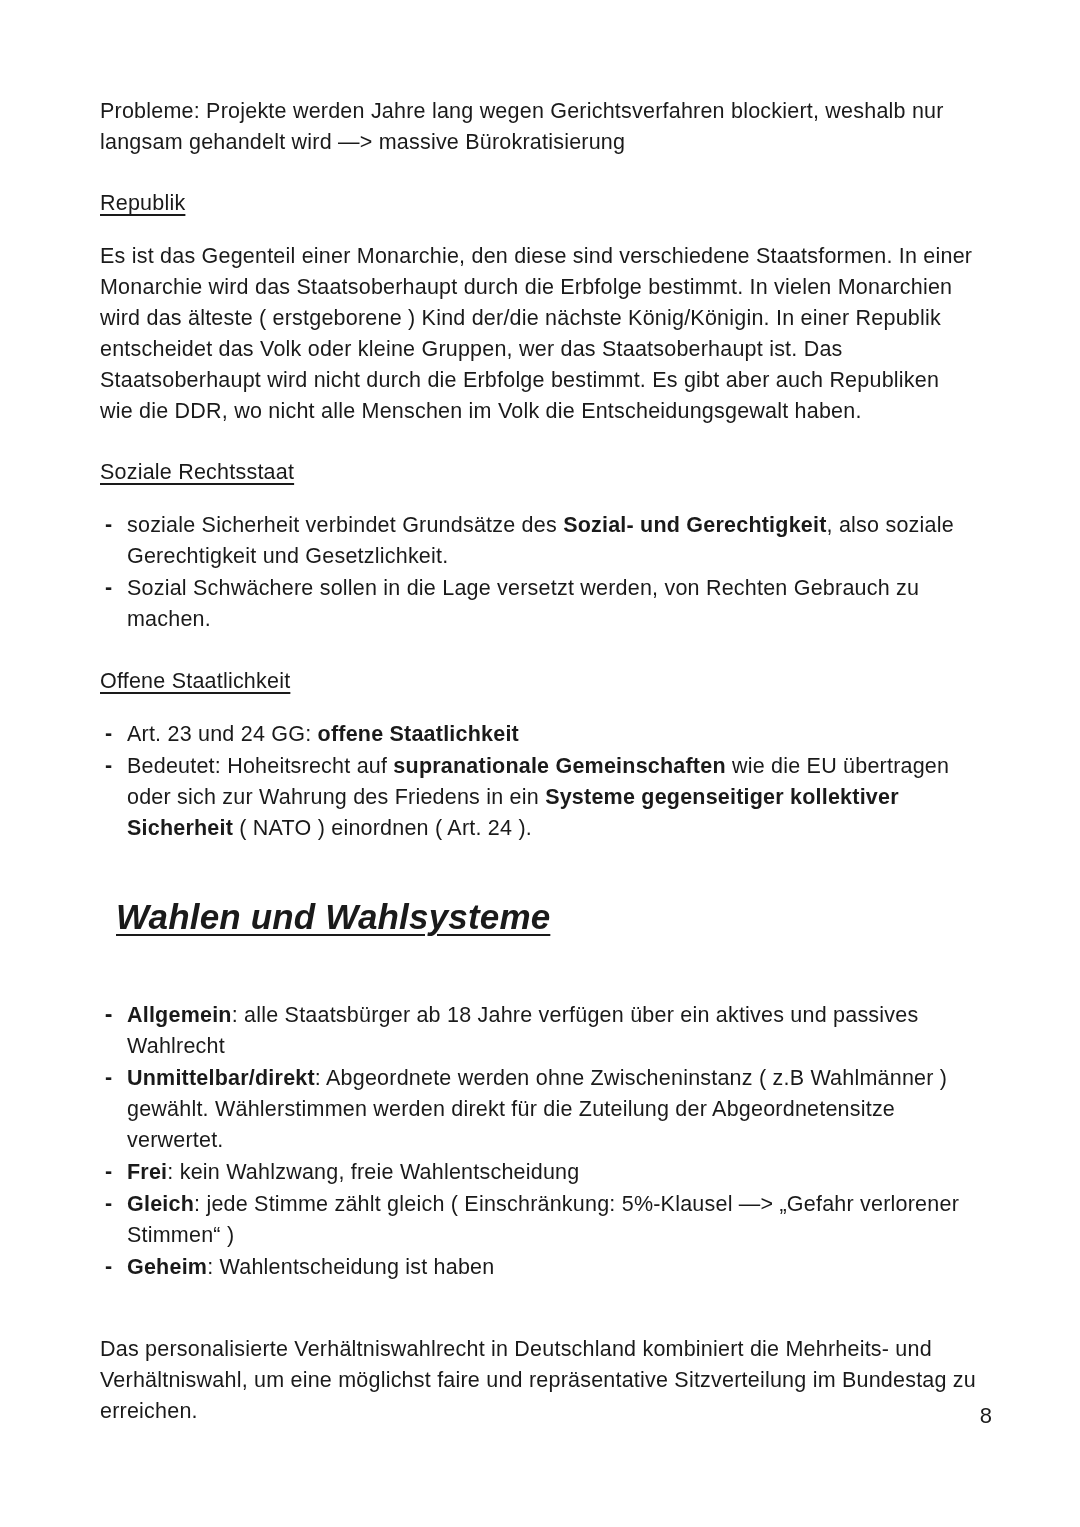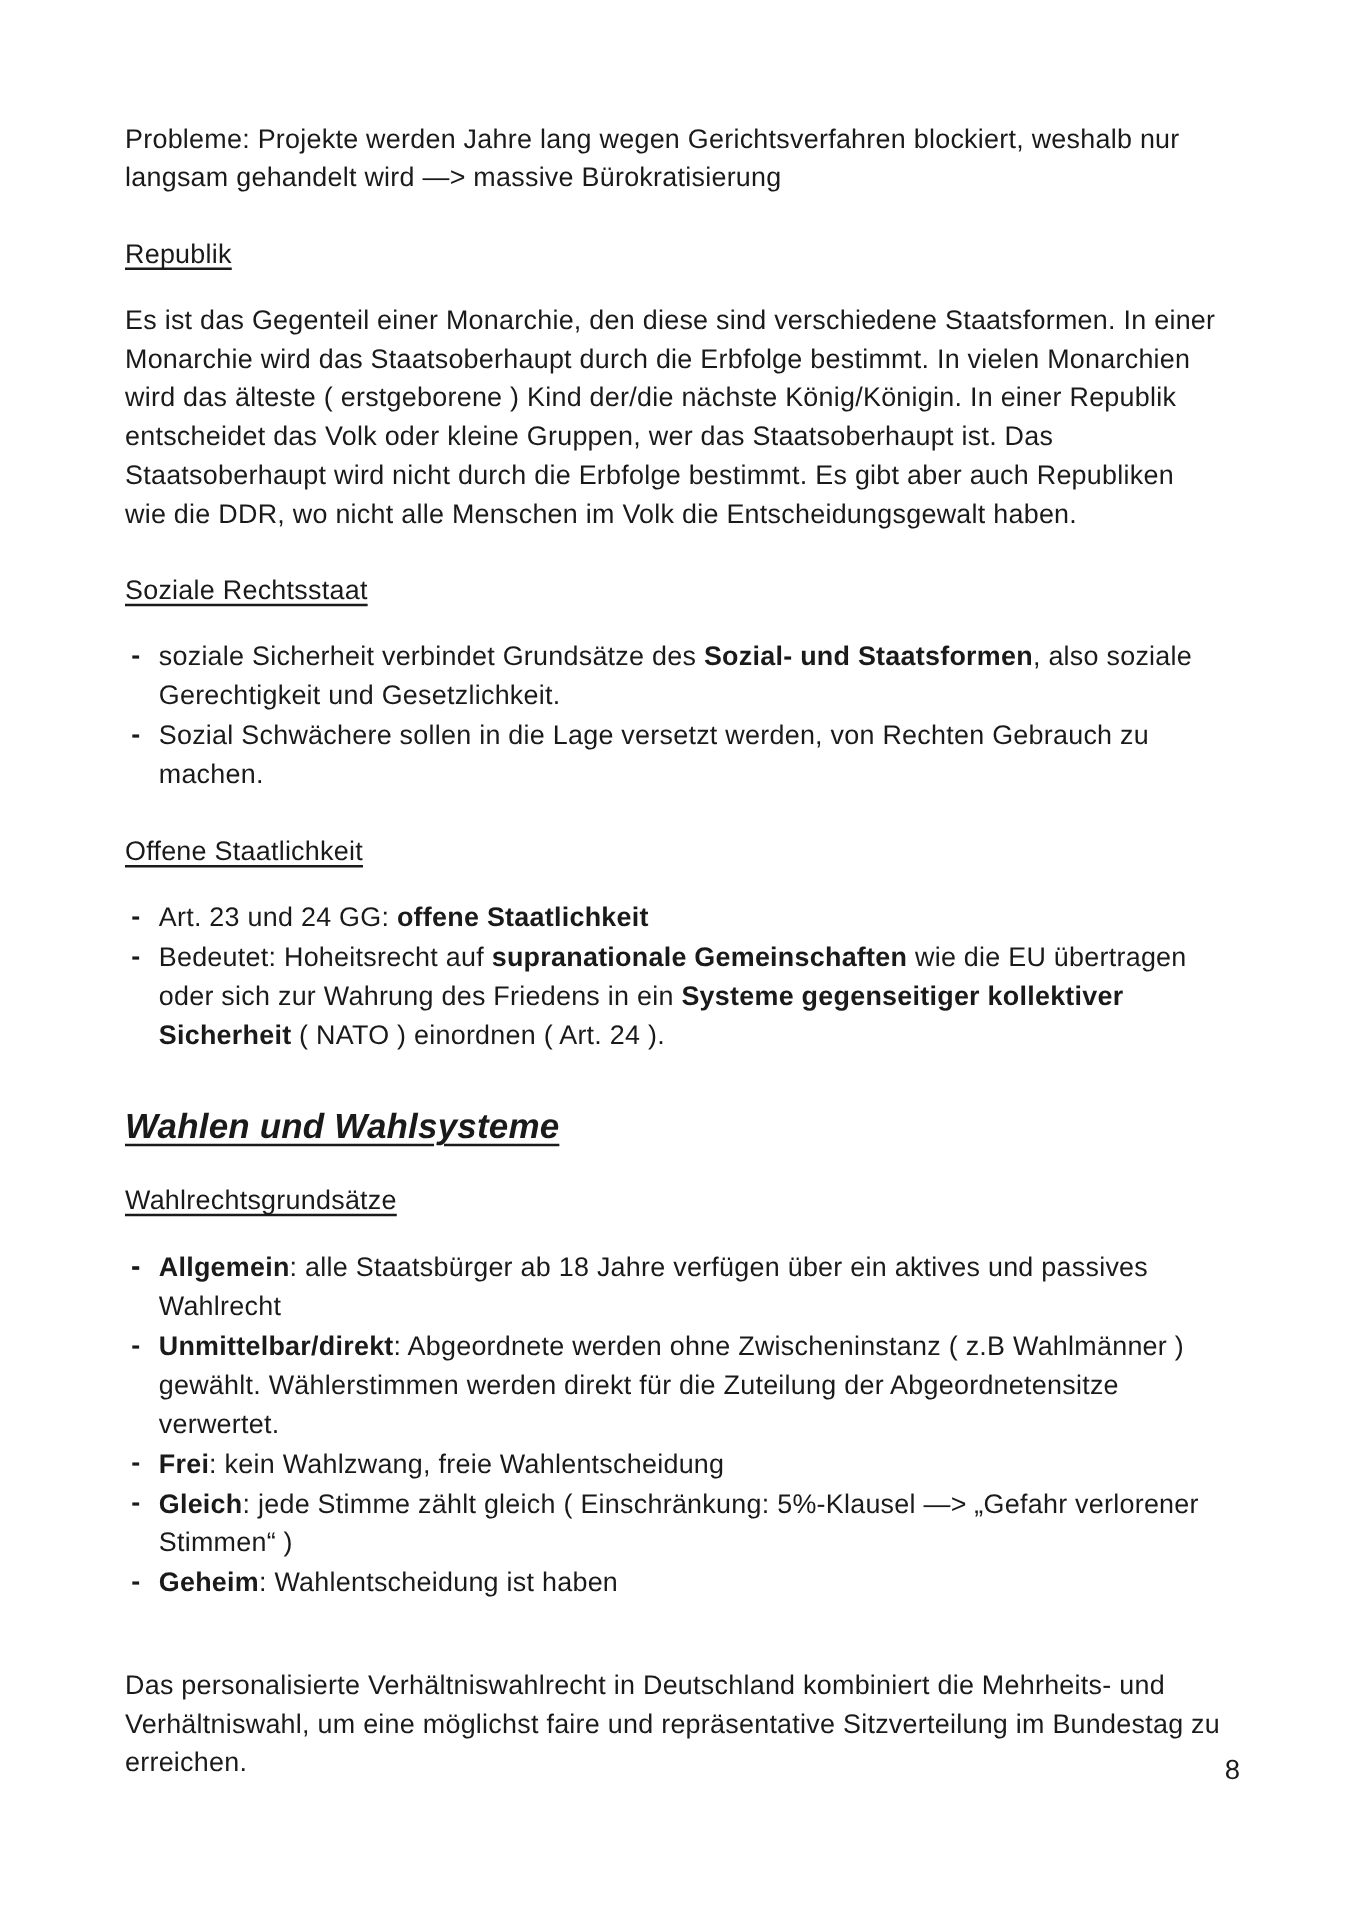--- a/index.html
+++ b/index.html
@@ -45,25 +45,25 @@
     line-height: 31px;
     margin: 0;
     text-decoration: underline;
     text-underline-offset: 4px;
     text-decoration-thickness: 1.6px;
     display: inline-block;
     letter-spacing: 0.01em;
     text-align: right;
   }
   h1.major-title {
-    font-size: 28px;
+    font-size: 35px;
     font-weight: 700;
     font-style: italic;
     line-height: 36px;
-    margin: 0;
+    margin: 16px;
     text-decoration: underline;
     text-underline-offset: 5px;
     text-decoration-thickness: 2.4px;
     display: inline-block;
     letter-spacing: 0.005em;
   }
 
   
   ul.bullets {
     list-style: none;
@@ -120,21 +120,21 @@
     <div class="spacer-lg"></div>
 
     <div>
       <h2 class="section-title">Soziale Rechtsstaat</h2>
     </div>
 
     <div class="spacer-md"></div>
 
     <ul class="bullets">
       <li>
-        <span class="dash">-</span><span>soziale Sicherheit verbindet Grundsätze des </span><b>Sozial- und Staatsformen</b><span>, also soziale Gerechtigkeit und Gesetzlichkeit.</span>
+        <span class="dash">-</span><span>soziale Sicherheit verbindet Grundsätze des </span><b>Sozial- und Gerechtigkeit</b><span>, also soziale Gerechtigkeit und Gesetzlichkeit.</span>
       </li>
       <li>
         <span class="dash">-</span><span>Sozial Schwächere sollen in die Lage versetzt werden, von Rechten Gebrauch zu machen.</span>
       </li>
     </ul>
 
     <div class="spacer-lg"></div>
 
     <div>
       <h2 class="section-title">Offene Staatlichkeit</h2>
@@ -152,23 +152,20 @@
     </ul>
 
     <div style="height:38px"></div>
 
     <div>
       <h1 class="major-title">Wahlen und Wahlsysteme</h1>
     </div>
 
     <div style="height:26px"></div>
 
-    <div>
-      <h2 class="section-title">Wahlrechtsgrundsätze</h2>
-    </div>
 
     <div class="spacer-md"></div>
 
     <ul class="bullets">
       <li>
         <span class="dash">-</span><b></b>
       </li>
       <li>
         <span class="dash">-</span><b>Allgemein</b><span>: alle Staatsbürger ab 18 Jahre verfügen über ein aktives und passives Wahlrecht</span>
       </li>

